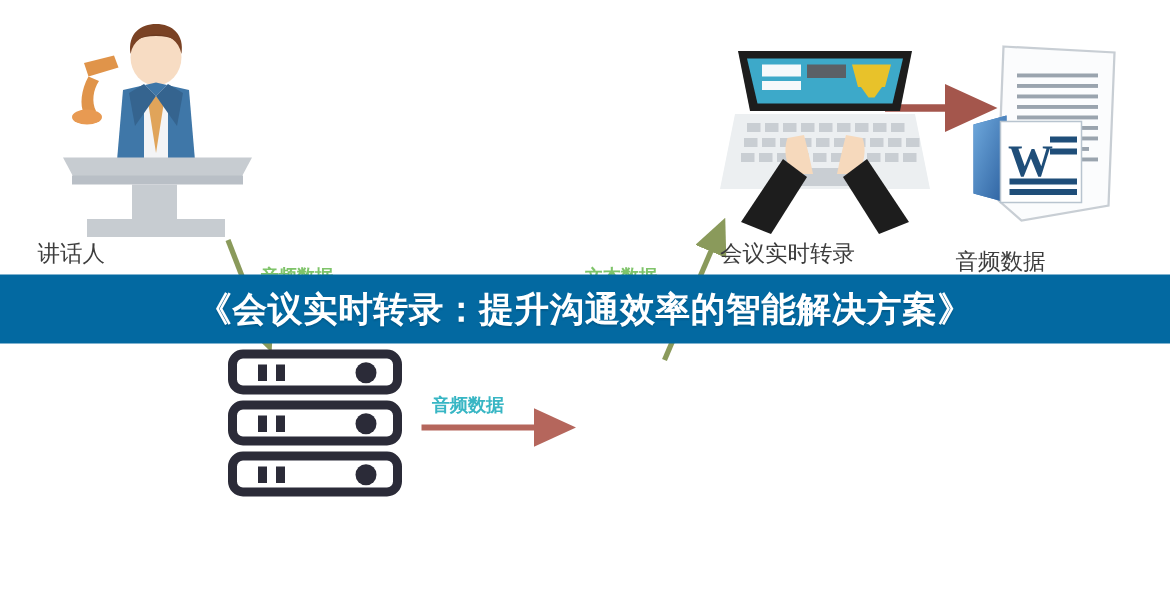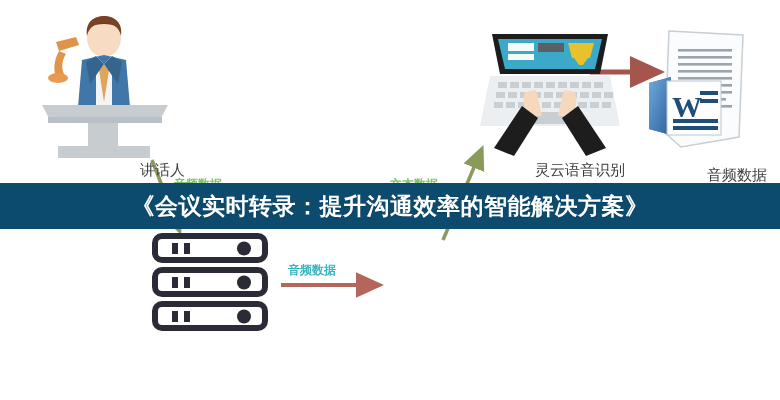--- a/index.html
+++ b/index.html
@@ -19,21 +19,21 @@
     left: 0; top: 0;
     width: 780px;
     height: 400px;
     background: #ffffff;
   }
   .node {
     position: absolute;
   }
   .node-label {
     position: absolute;
-    text-align: right;
+    text-align: left;
     color: #3d3d3d;
     font-size: 15px;
     line-height: 19px;
     white-space: pre-line;
     font-family: "Liberation Sans", "DejaVu Sans", sans-serif;
   }
   .edge-label {
     position: absolute;
     color: #38b6c4;
     font-size: 12px;
@@ -51,21 +51,21 @@
     height: 400px;
     pointer-events: none;
   }
   
   #banner {
     position: absolute;
     left: 0;
     top: 183px;
     width: 780px;
     height: 46px;
-    background: #0c4a6e;
+    background: #0369a1;
     display: flex;
     align-items: center;
     justify-content: center;
     z-index: 50;
   }
   #banner-text {
     color: #ffffff;
     font-size: 23px;
     font-weight: bold;
     letter-spacing: 0.5px;
@@ -218,21 +218,21 @@
           <rect x="132" y="72" width="9" height="6"></rect>
       </g>
       <rect x="58" y="82" width="44" height="12" rx="2" fill="#c9ced3"></rect>
 
       <path d="M55,62 C52,70 54,82 60,86 L72,86 C70,76 68,68 66,60 Z" fill="#f6d9bc"></path>
       <path d="M105,62 C108,70 106,82 100,86 L88,86 C90,76 92,68 94,60 Z" fill="#f6d9bc"></path>
 
       <path d="M52,76 L68,88 L44,126 L24,118 Z" fill="#1d1d1d"></path>
       <path d="M108,76 L92,88 L116,126 L136,118 Z" fill="#1d1d1d"></path>
     </svg>
-    <div class="node-label" style="left:10px; top:130px; width:145px;">灵云语音识别</div>
+    <div class="node-label" style="left:10px; top:130px; width:145px;">会议实时转录</div>
   </div>
 
   <div class="node" id="doc-node">
     <svg width="115" height="135" viewBox="0 0 115 135">
 
       <path d="M24,6 L98,10 L94,112 L36,122 L20,108 Z" fill="#fbfcfd" stroke="#c8ced4" stroke-width="1.5"></path>
       <g fill="#9aa4ae">
         <rect x="33" y="24" width="54" height="2.6"></rect>
           <rect x="33" y="31" width="54" height="2.6"></rect>
         <rect x="33" y="38" width="54" height="2.6"></rect>

